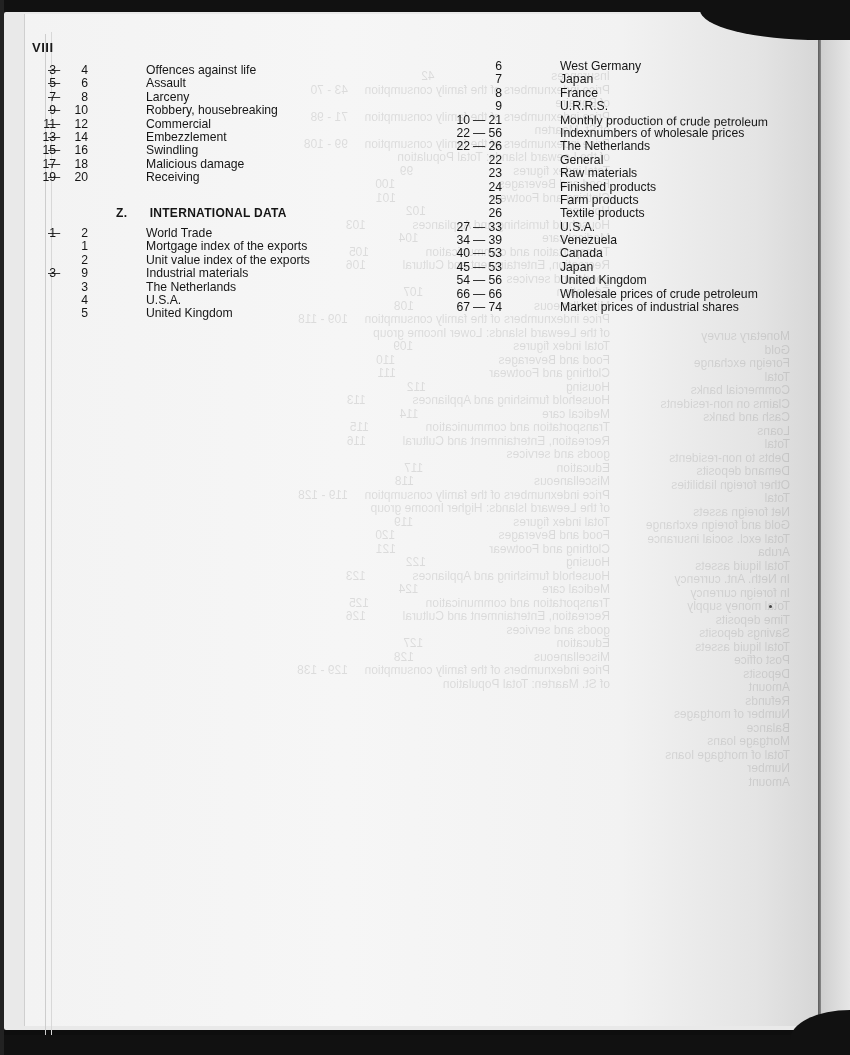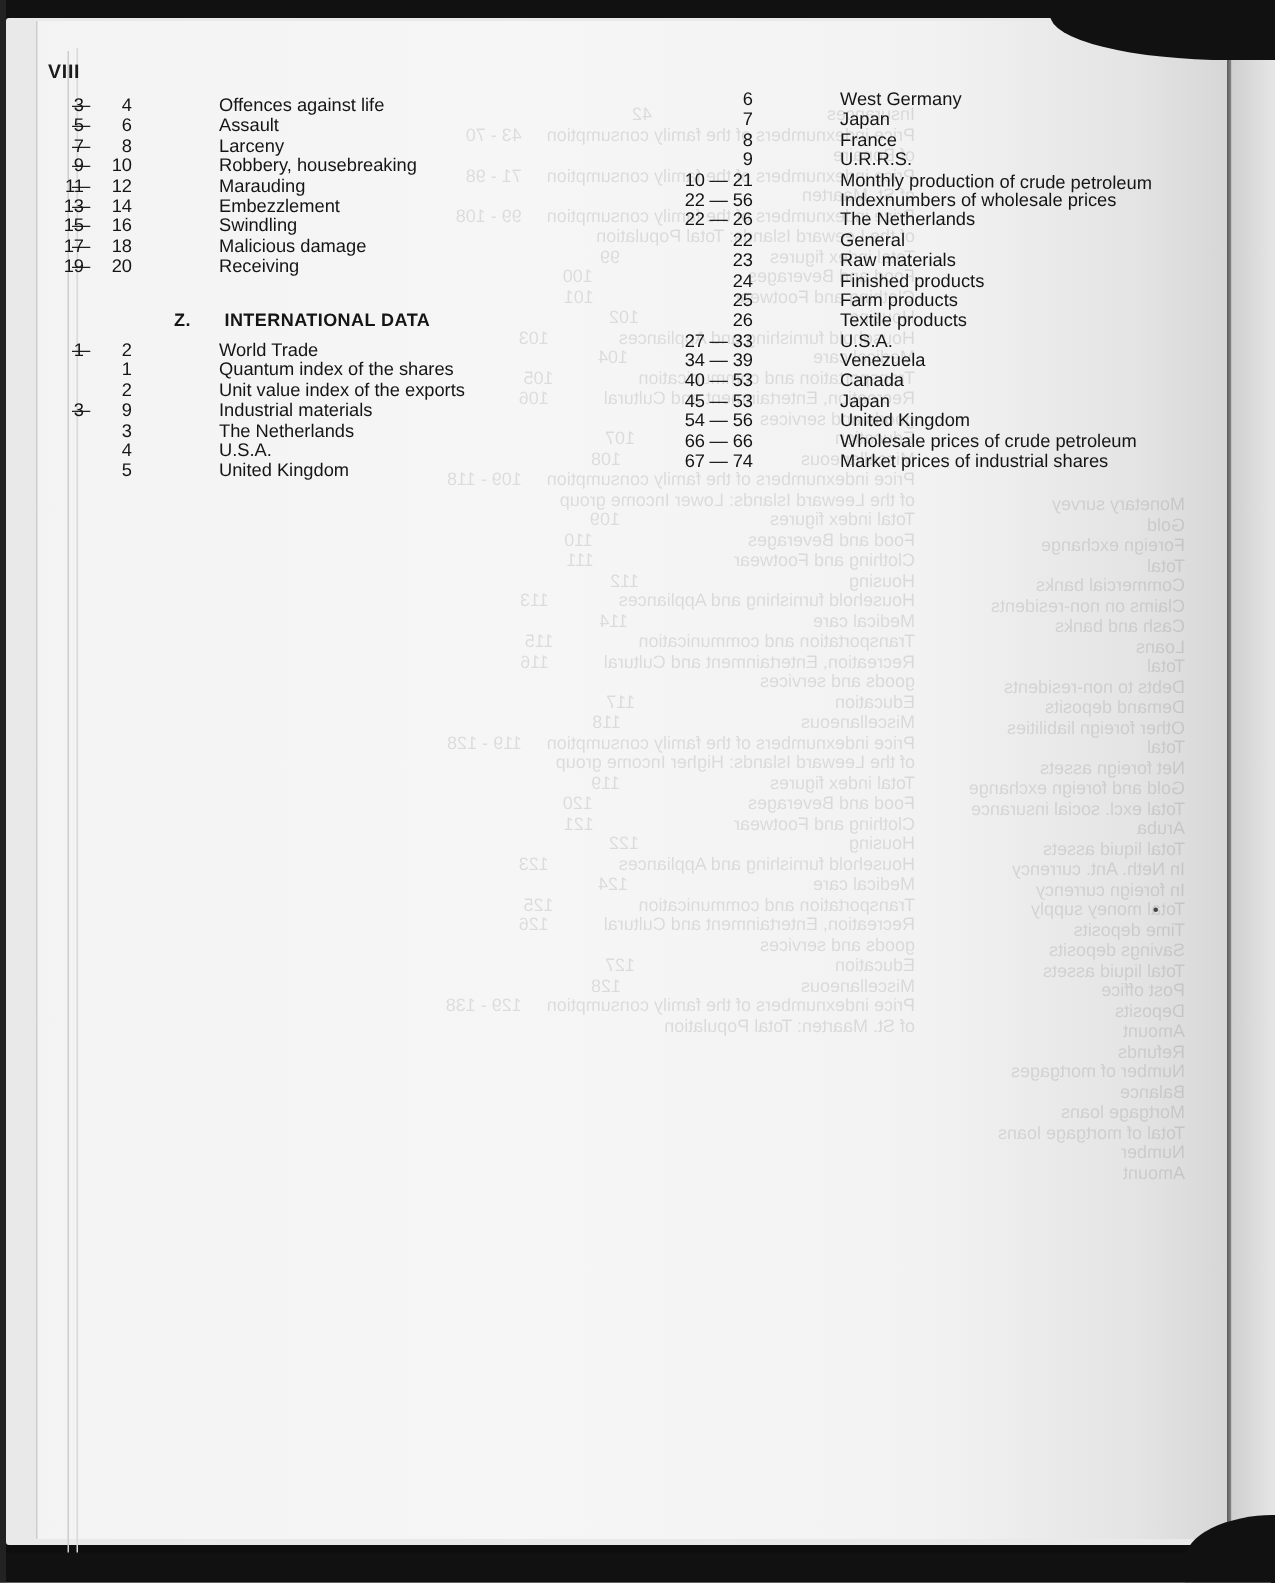--- a/index.html
+++ b/index.html
@@ -219,21 +219,21 @@
     <div class="row">
       <span class="a">9</span>
       <span class="dash">—</span>
       <span class="b">10</span>
       <span class="t">Robbery, housebreaking</span>
     </div>
     <div class="row">
       <span class="a">11</span>
       <span class="dash">—</span>
       <span class="b">12</span>
-      <span class="t">Marauding</span>
+      <span class="t">Commercial</span>
     </div>
     <div class="row">
       <span class="a">13</span>
       <span class="dash">—</span>
       <span class="b">14</span>
       <span class="t">Embezzlement</span>
     </div>
     <div class="row">
       <span class="a">15</span>
       <span class="dash">—</span>
@@ -261,21 +261,21 @@
 
   <div class="col left-col z-col">
     <div class="row">
       <span class="a">1</span>
       <span class="dash">—</span>
       <span class="b">2</span>
       <span class="t">World Trade</span>
     </div>
     <div class="row">
       <span class="b">1</span>
-      <span class="t">Quantum index of the shares</span>
+      <span class="t">Mortgage index of the exports</span>
     </div>
     <div class="row">
       <span class="b">2</span>
       <span class="t">Unit value index of the exports</span>
     </div>
     <div class="row">
       <span class="a">3</span>
       <span class="dash">—</span>
       <span class="b">9</span>
       <span class="t">Industrial materials</span>

